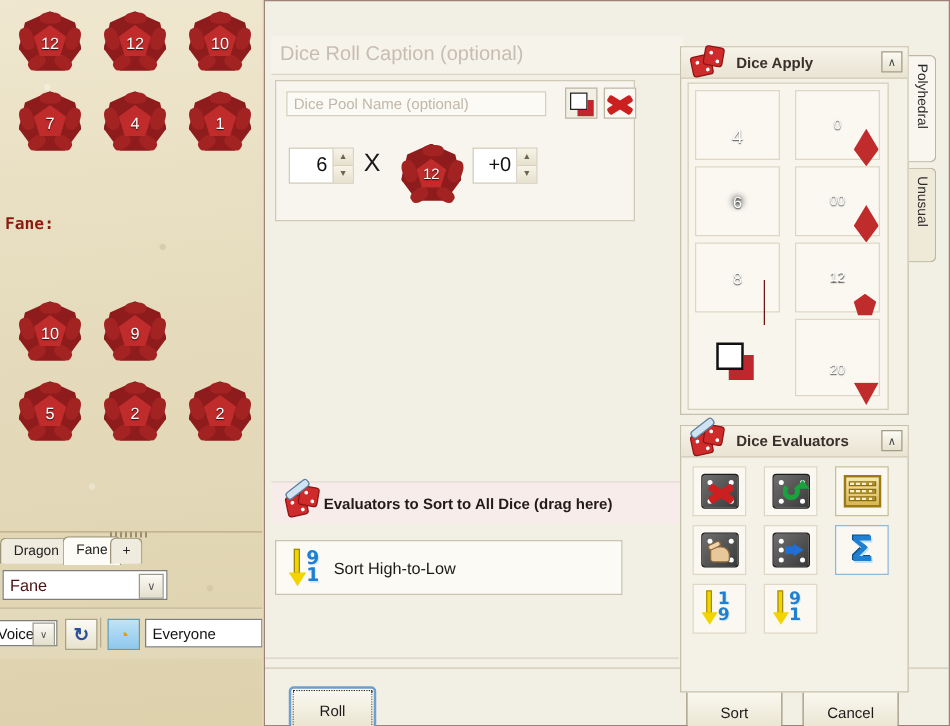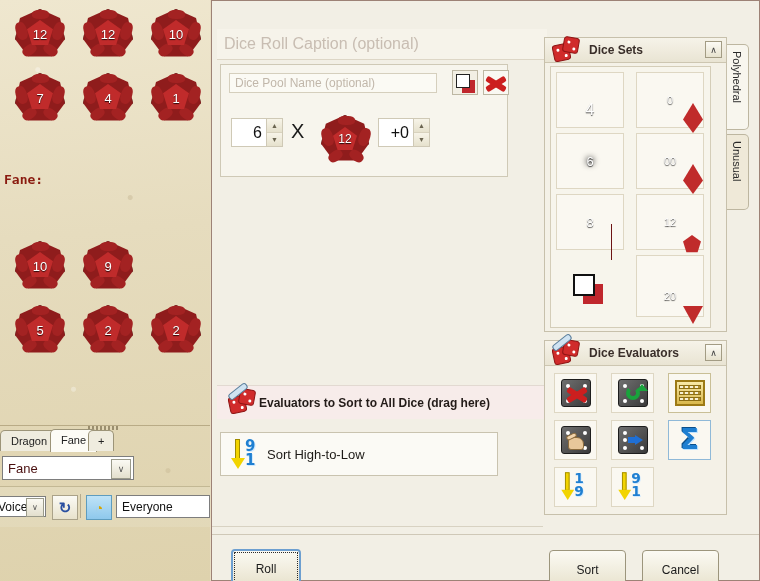--- a/index.html
+++ b/index.html
@@ -231,21 +231,21 @@
     position:absolute;width:22px;background:#f3efe2;border:1px solid #bdb6a0;
     box-sizing:border-box;
   }
   .vtab span{
     display:block;writing-mode:vertical-rl;text-orientation:mixed;
     font-size:11px;color:#2a2a2a;margin:6px 0 0 4px;
   }
   #vtab-poly{left:515px;top:43px;height:86px;border-left:none;border-radius:0 5px 5px 0;background:#f8f6ee;}
   #vtab-unus{left:515px;top:133px;height:76px;border-left:none;border-radius:0 5px 5px 0;background:#efe9d8;}
   #evals-panel{
-    position:absolute;left:332px;top:339px;width:183px;height:175px;
+    position:absolute;left:332px;top:339px;width:183px;height:214px;
     background:#f4f1e7;border:1px solid #c7c0ab;box-sizing:border-box;
   }
   #evals-grid{position:absolute;left:5px;top:28px;width:173px;height:120px;}
   .ecell{
     position:absolute;width:43px;height:40px;background:#faf8f1;
     border:1px solid #ded7c3;box-sizing:border-box;
     display:flex;align-items:center;justify-content:center;
   }
   
   .shape{position:relative;}
@@ -588,21 +588,21 @@
       <span class="hdrdie">
         <span class="c c1">
             <span class="pip" style="left:3px;top:3px"></span>
             <span class="pip" style="left:10px;top:10px"></span>
           </span>
         <span class="c c2">
             <span class="pip" style="left:3px;top:3px"></span>
             <span class="pip" style="left:9px;top:9px"></span>
           </span>
       </span>
-      <span class="ptitle">Dice Sets</span>
+      <span class="ptitle">Dice Apply</span>
       <span class="collapse-btn">∧</span>
     </div>
 
     <div id="dicesets-grid">
       <div class="dcell" style="left:5px;top:5px">
         <span class="shape d4"><span class="bg"></span><span class="num">4</span></span>
       </div>
       <div class="dcell" style="left:85px;top:5px">
         <span class="shape d10"><span class="bg"></span><span class="mid"></span><span class="num" style="font-size:11px">0</span></span>
       </div>

